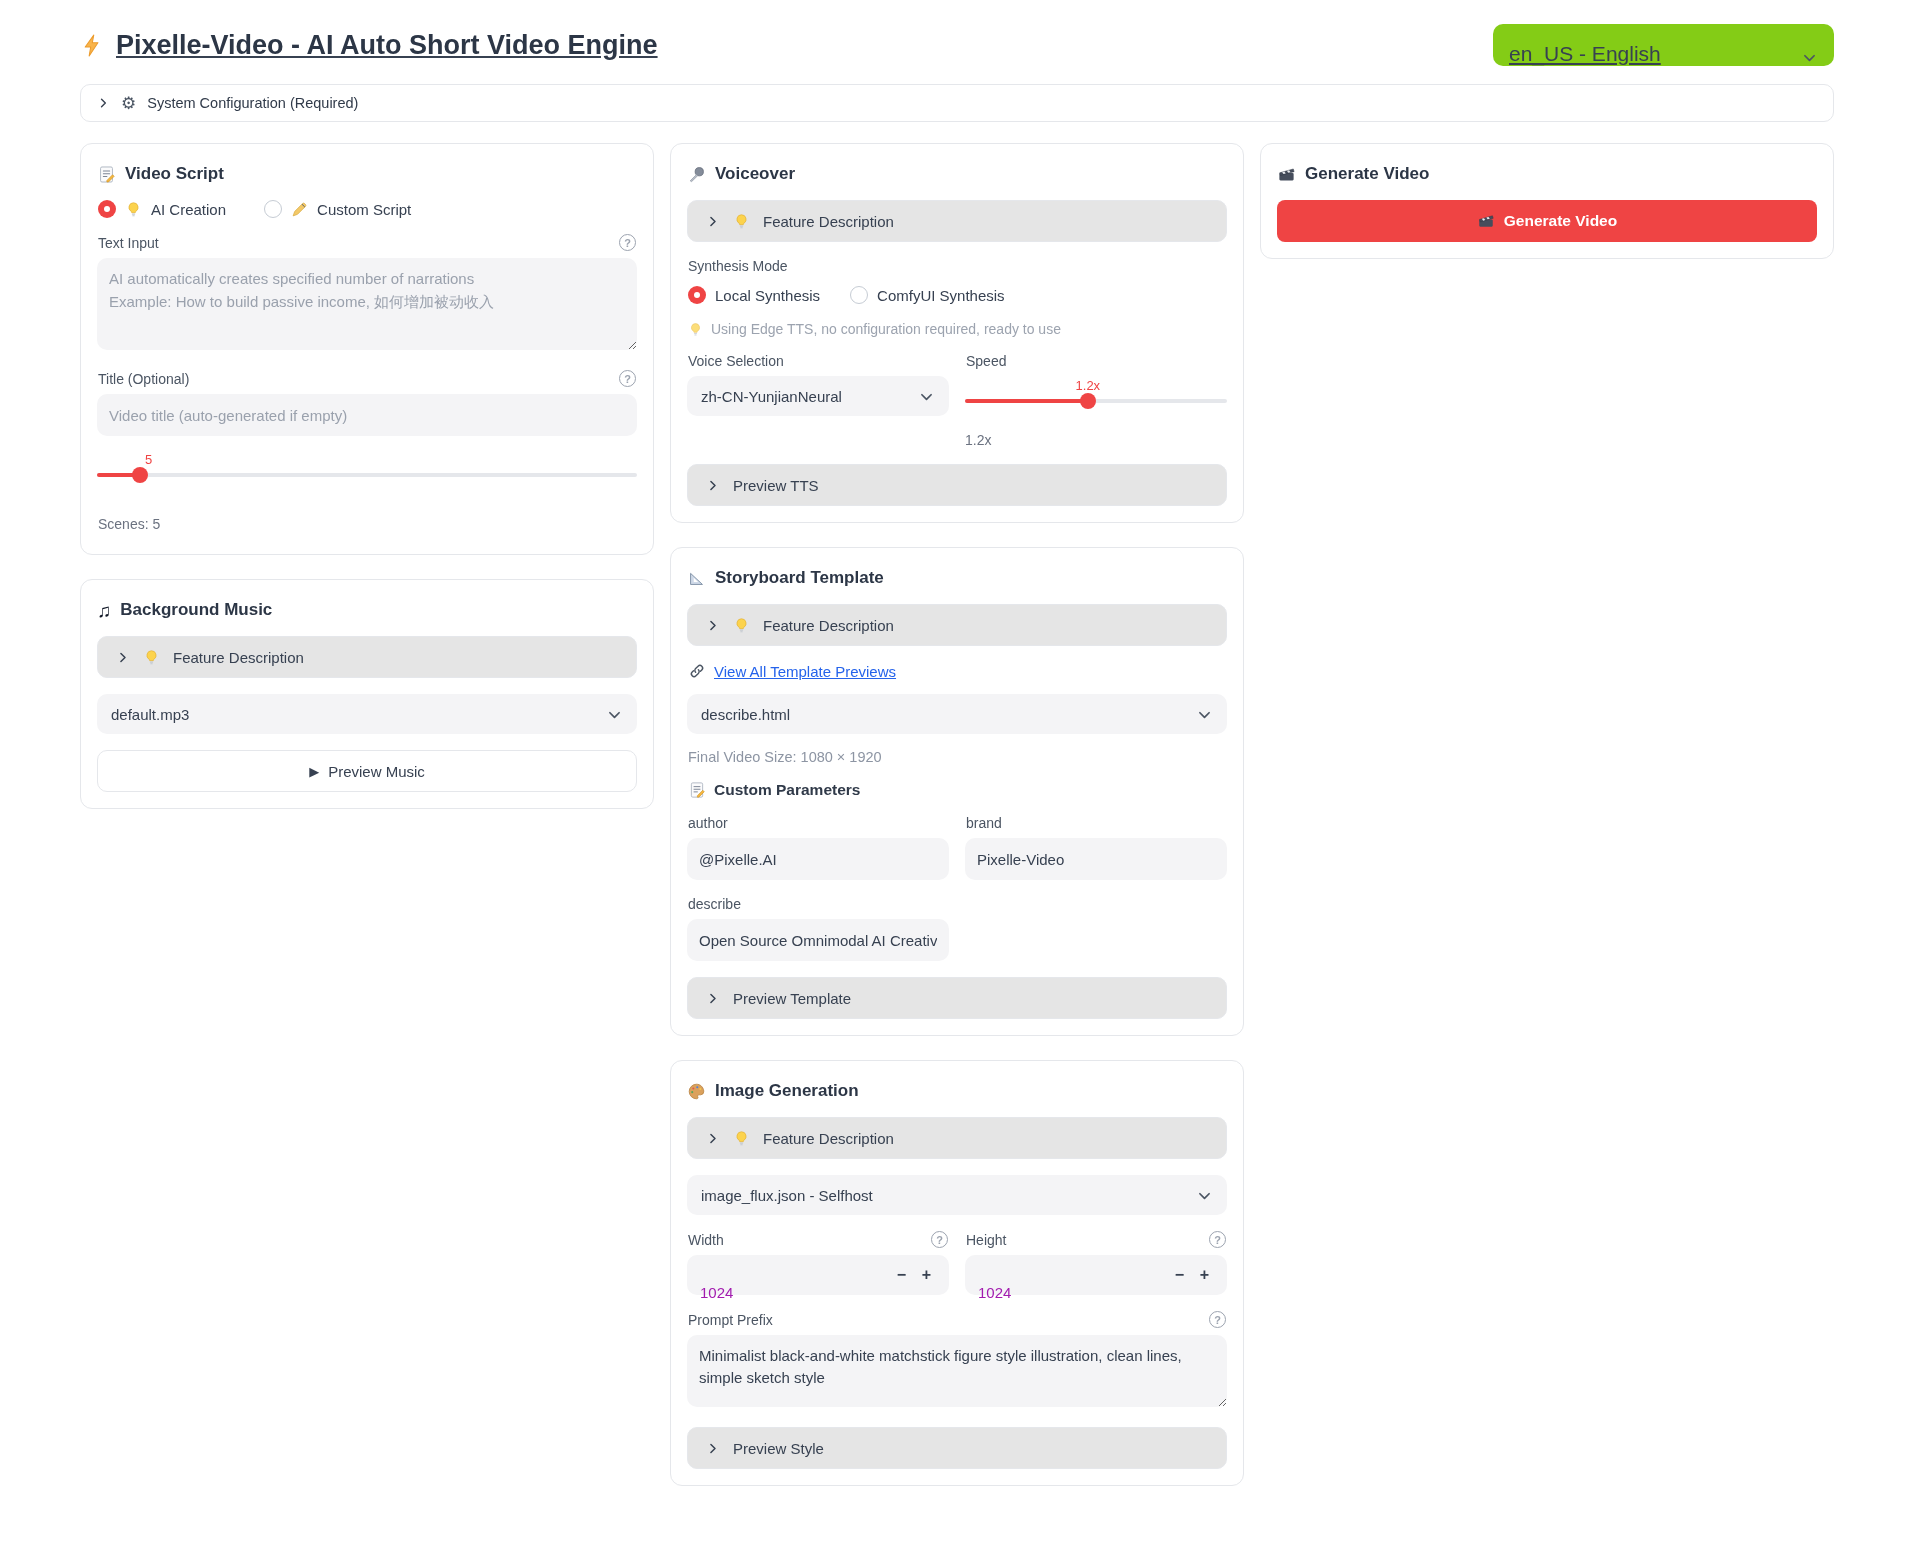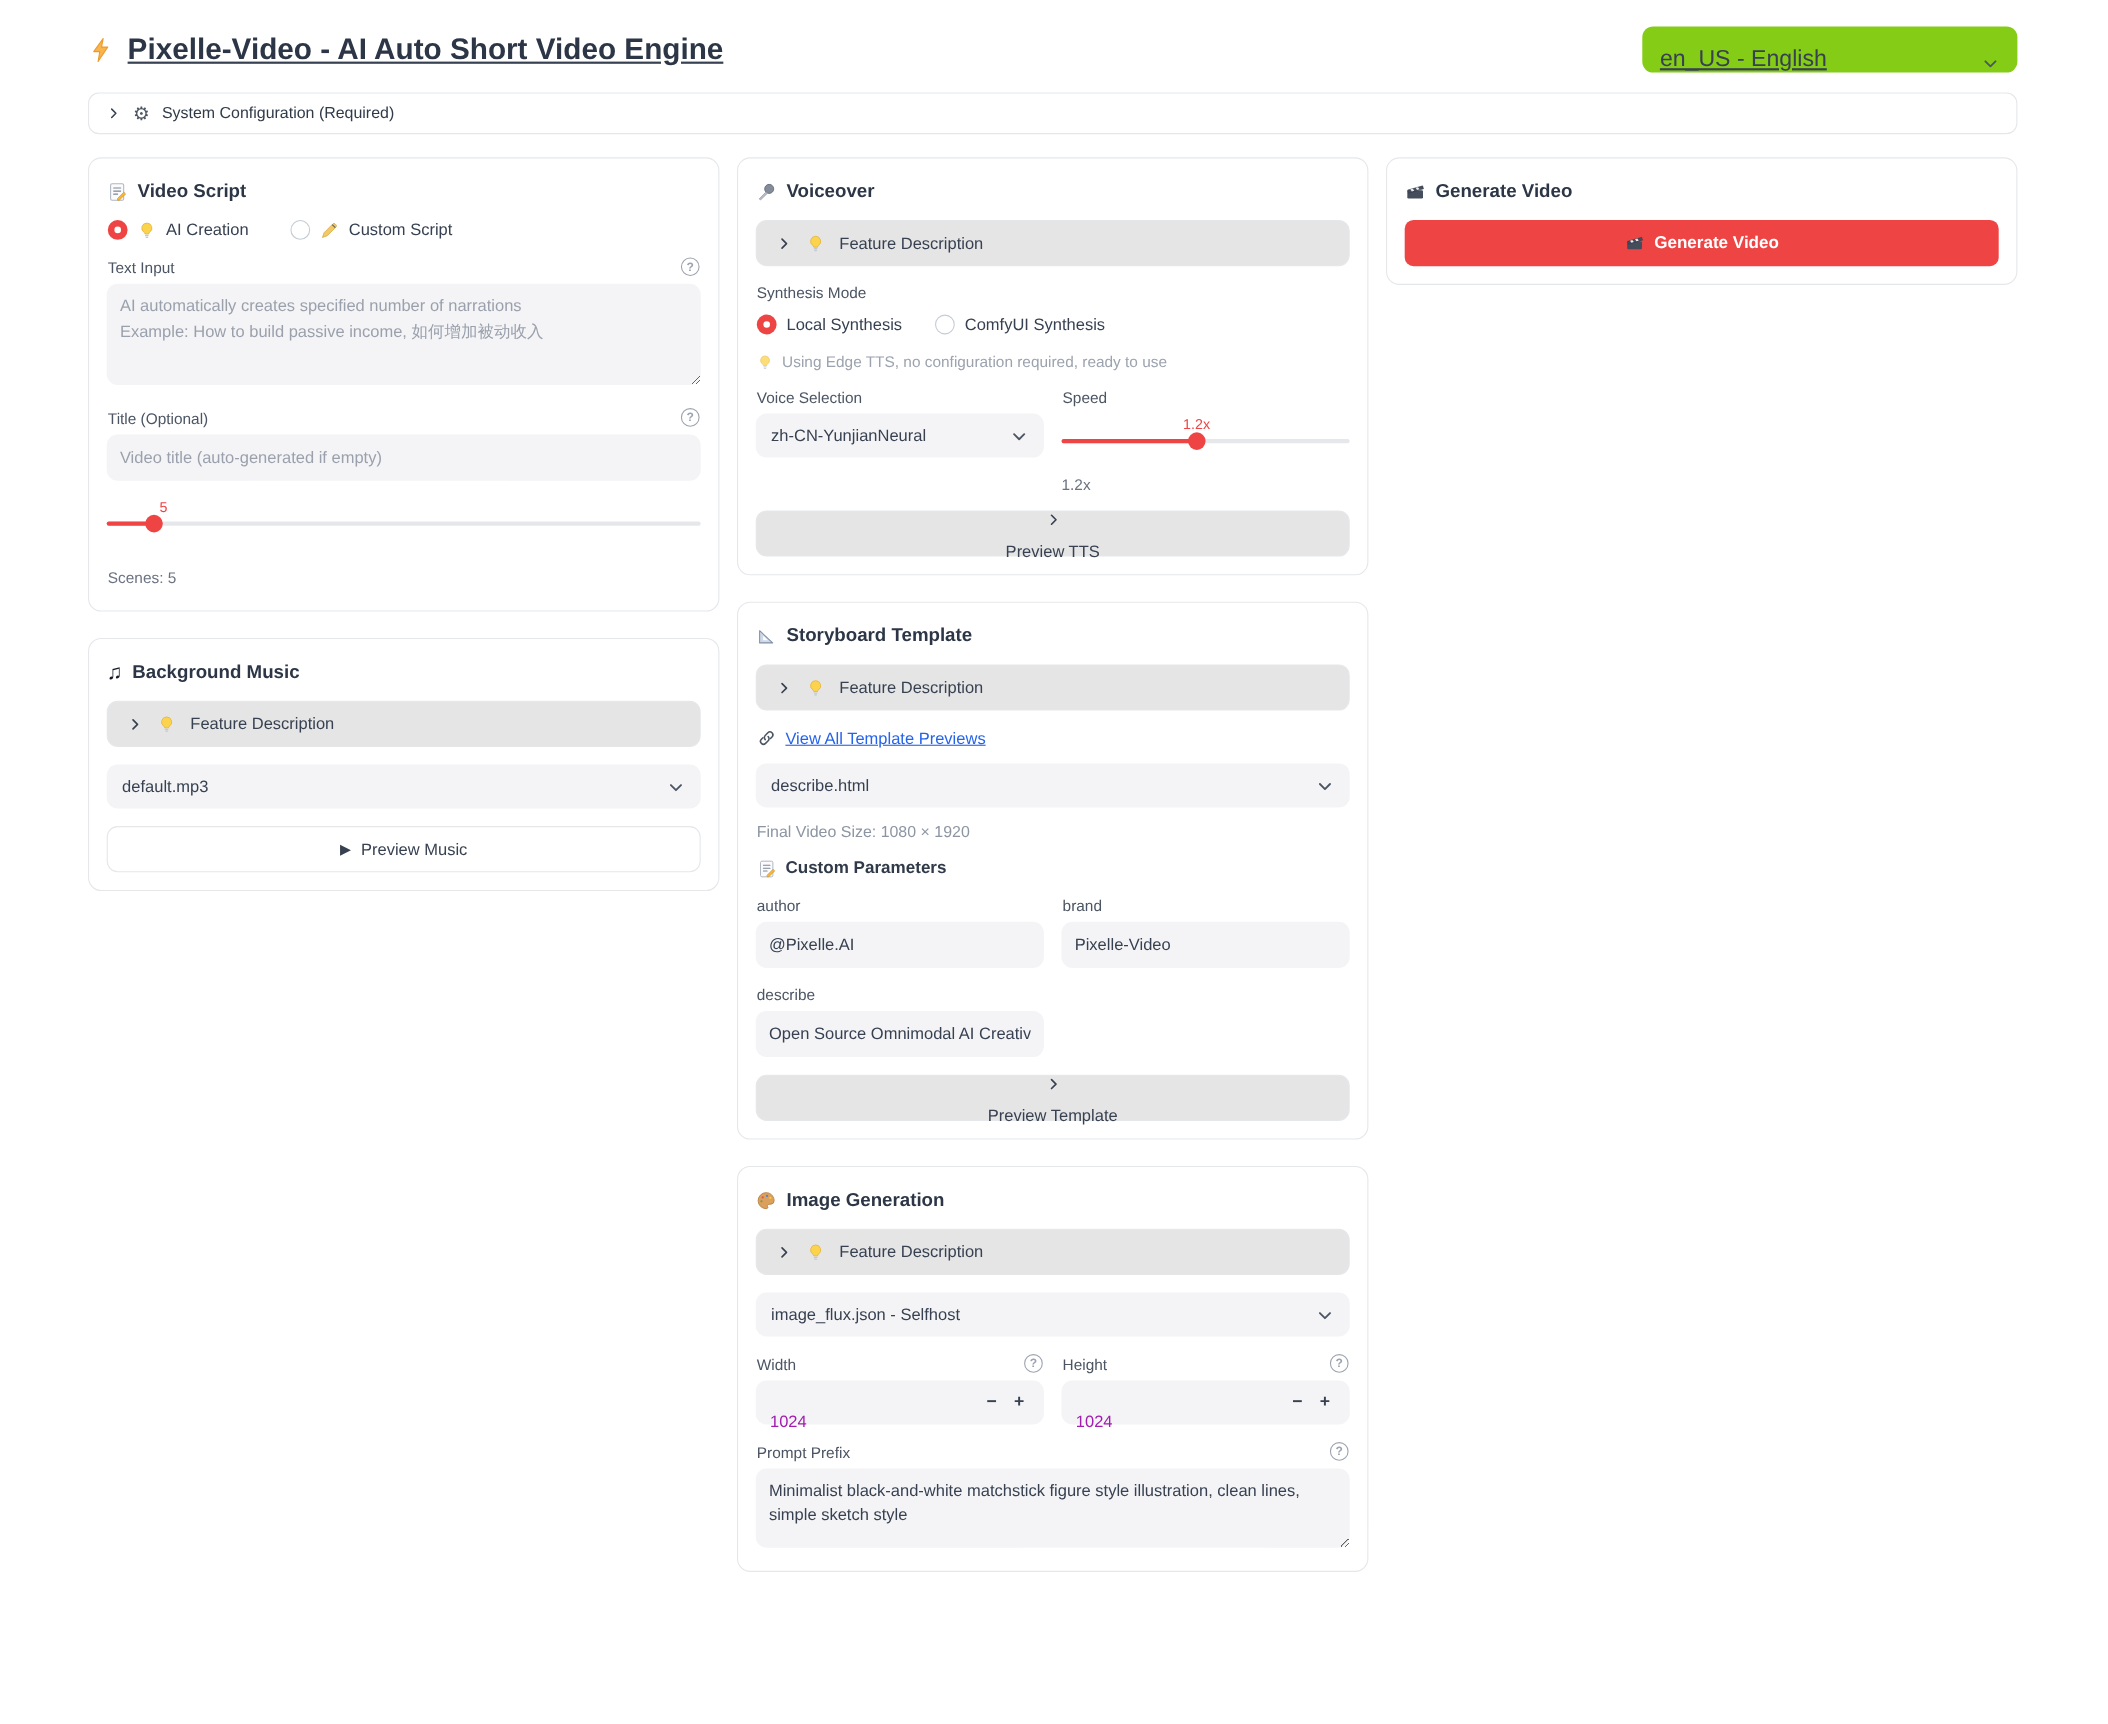--- a/index.html
+++ b/index.html
@@ -75,21 +75,21 @@
   .numbox { background:#f4f4f6; border-radius:10px; height:40px; display:flex; align-items:center; padding:0 10px 0 13px; }
   .numval { flex:1; font-size:15px; color:#a21caf;margin-top:35px; }
   .stepbtn { width:25px; text-align:center; font-size:16px; font-weight:700; color:#374151; cursor:pointer; user-select:none; }
 
   .linkrow { display:flex; align-items:center; gap:8px; margin:2px 0 14px 1px; }
   .link { color:#2563eb; text-decoration:underline; font-size:15px; font-weight:500; cursor:pointer; }
 
   .ta-value { background:#f4f4f6; border:none; border-radius:10px; width:100%; height:72px; resize:vertical;
     padding:10px 12px; font:15px/1.45 "Liberation Sans","DejaVu Sans",sans-serif; color:#374151; outline:none; }
 
-  .mt16 { margin-top:16px;flex-direction:column; } .mb16 { margin-bottom:16px; }
+  .mt16 { margin-top:16px; } .mb16 { margin-bottom:16px; }
 </style>
 </head>
 <body>
 
 <svg width="0" height="0" style="position:absolute" aria-hidden="true">
   <defs>
     <symbol id="i-bolt" viewBox="0 0 24 24">
         <path d="M13.2 2 5 13.4h5.3L8.8 22l8.4-12.6h-5.4L13.2 2z" fill="#f9b44b" stroke="#ec9c2e" stroke-width="1" stroke-linejoin="round"></path>
       </symbol>
     <symbol id="i-chev-right" viewBox="0 0 24 24">
@@ -410,20 +410,26 @@
             <span class="stepbtn">−</span>
             <span class="stepbtn">+</span>
           </div>
         </div>
       </div>
       <div class="lbl">
         <span>Prompt Prefix</span>
         <span class="help">?</span>
       </div>
       <textarea class="ta-value" style="">Minimalist black-and-white matchstick figure style illustration, clean lines, simple sketch style</textarea>
+      <div class="acc mt16">
+        <svg class="icon chev" width="15" height="15">
+            <use href="#i-chev-right"></use>
+          </svg>
+        <span>Preview Style</span>
+      </div>
     </div>
   </div>
 
   <div class="col">
     <div class="panel">
       <div class="panel-title">
         <svg class="icon" width="19" height="19">
             <use href="#i-clapper"></use>
           </svg>
         <span>Generate Video</span>

